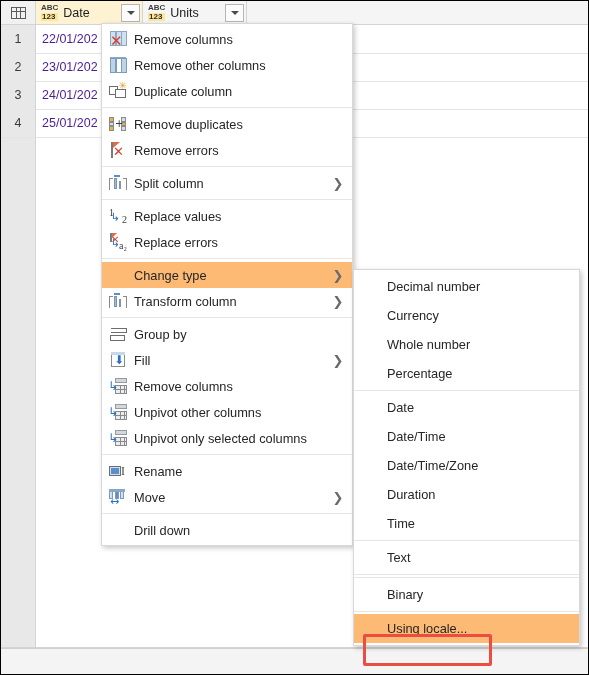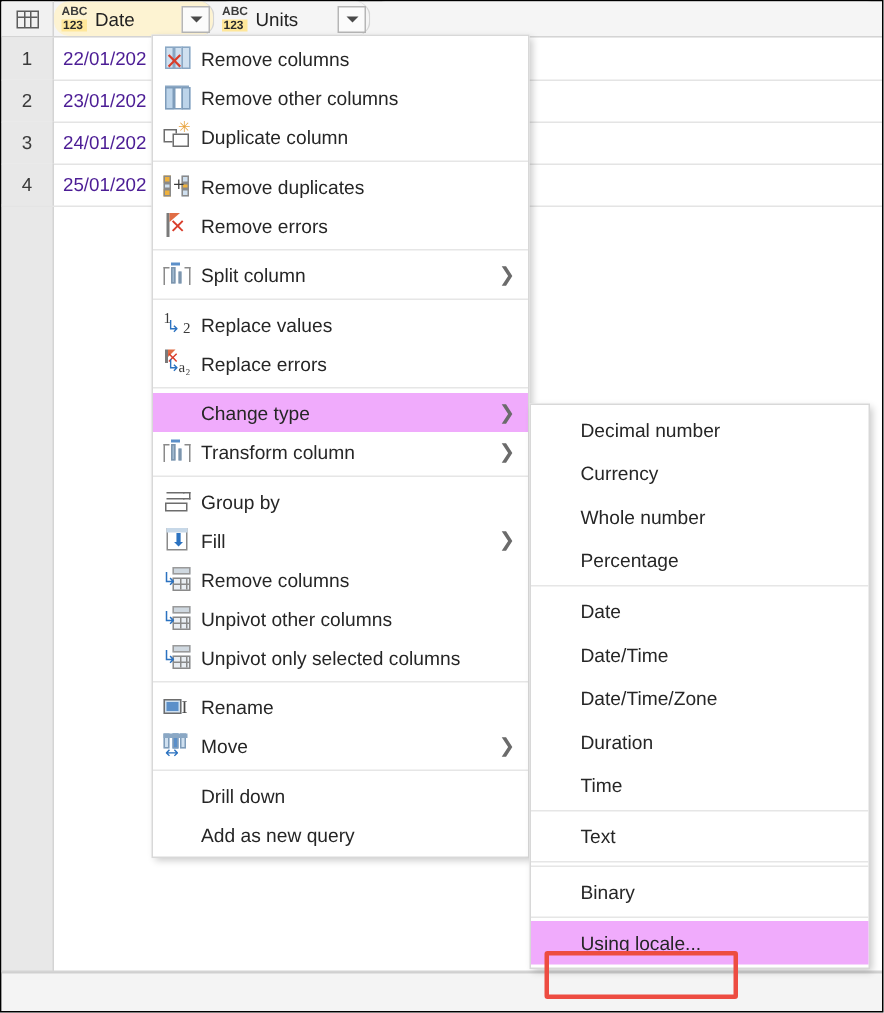--- a/index.html
+++ b/index.html
@@ -34,21 +34,20 @@
   }
   .corner-icon{width:15px;height:12px;border:1.4px solid #5c5c5c;box-sizing:border-box;position:relative;}
   .corner-icon:before{content:"";position:absolute;left:0;right:0;top:3px;height:1px;background:#5c5c5c;}
   .corner-icon:after{content:"";position:absolute;top:0;bottom:0;left:4px;width:1px;background:#5c5c5c;box-shadow:4px 0 0 #5c5c5c;}
 
   .hcell{
     display:flex;align-items:center;
     border-right:1px solid #d4d4d4;
     padding:0 2px 0 5px;box-sizing:border-box;
     position:relative;
-    border-radius:10px;
   }
   .hcell.date{width:107px;min-width:107px;background:#fdf3d2;}
   .hcell.units{width:104px;min-width:104px;background:#f5f5f5;}
   .hcell.filler{flex:1;background:#f5f5f5;border-right:none;}
   .abc123{
     display:flex;flex-direction:column;justify-content:center;
     line-height:8.5px;font-size:8px;font-weight:bold;
     font-family:"Liberation Sans",sans-serif;
     color:#3c3c3c;margin-right:5px;
   }
@@ -92,21 +91,21 @@
     padding:2px 0;box-sizing:border-box;
   }
   #main-menu{left:100px;top:22px;width:252px;}
   #sub-menu{left:352px;top:268px;width:227px;}
 
   .mi{
     display:flex;align-items:center;height:26px;
     padding:0 6px 0 0;box-sizing:border-box;
     font-size:12.8px;color:#262626;cursor:default;white-space:nowrap;
   }
-  .mi.selected{background:#f0abfc;}
+  .mi.selected{background:#fdba74;}
   .mi .ico{
     width:32px;min-width:32px;height:26px;
     display:flex;align-items:center;justify-content:center;
   }
   .mi .lbl{flex:1;}
   .mi .arrow{
     width:16px;min-width:16px;display:flex;align-items:center;justify-content:center;
     color:#6b6b6b;font-size:13px;font-family:"DejaVu Sans",sans-serif;
   }
   .sep{height:1px;background:#e6e6e6;margin:3px 0;}
@@ -493,24 +492,20 @@
       <span class="arrow">❯</span>
     </div>
 
     <div class="sep"></div>
 
     <div class="mi">
       <div class="ico"></div>
       <span class="lbl">Drill down</span>
     </div>
 
-    <div class="mi">
-      <div class="ico"></div>
-      <span class="lbl">Add as new query</span>
-    </div>
   </div>
 
   <div class="menu" id="sub-menu">
     <div class="mi">
       <span class="lbl">Decimal number</span>
     </div>
     <div class="mi">
       <span class="lbl">Currency</span>
     </div>
     <div class="mi">

